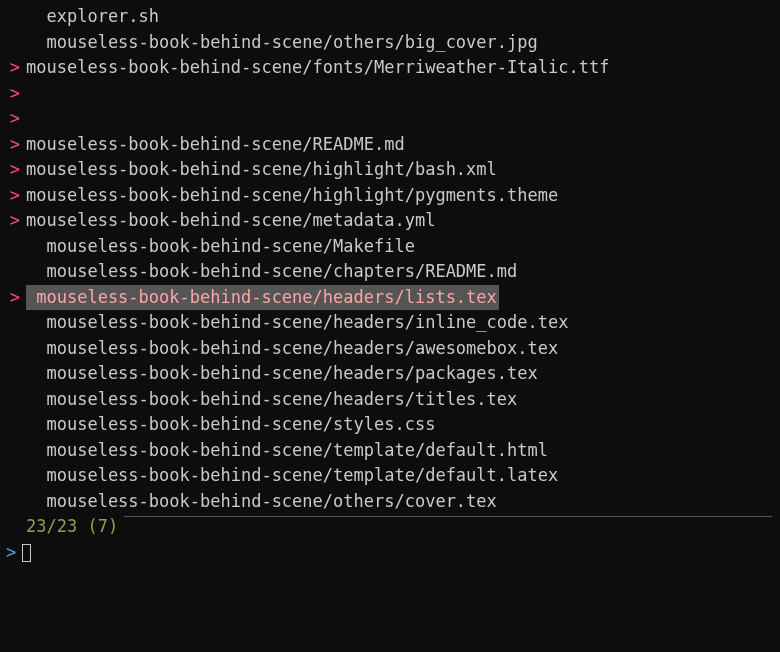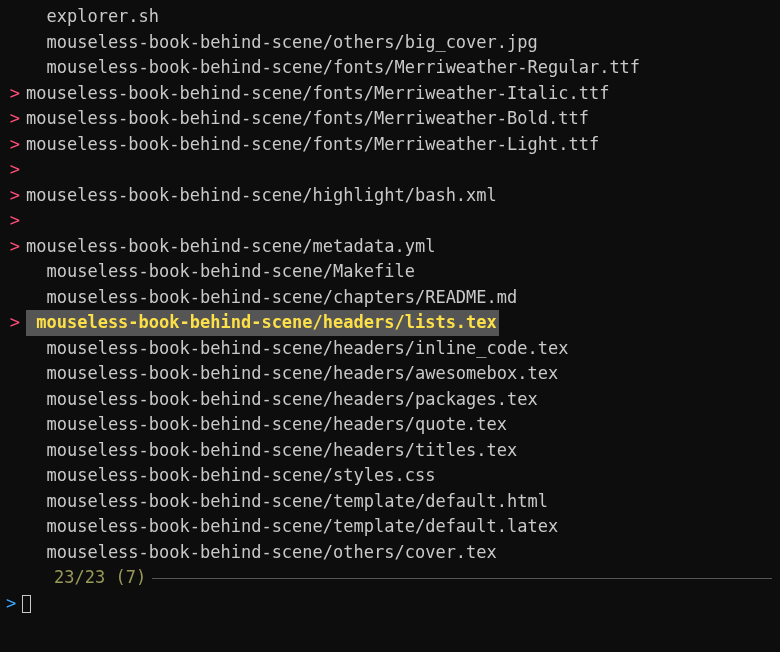--- a/index.html
+++ b/index.html
@@ -30,29 +30,28 @@
   }
   .pre-pad {
     width: 6px;
     flex-shrink: 0;
   }
   .path {
     color: #c9c9c9;
   }
   .row.selected .path {
     background: #555555;
-    color: #fde047;
-    font-weight: bold;
+    color: #fca5a5;
+    font-weight: normal;
     padding: 0 2px 0 0;
   }
   .footer-row {
     display: flex;
-    align-items: center;
+    align-items: flex-start;
     height: 25.5px;
-    margin-left: 28px;
   }
   .count {
     color: #9a9a57;
     padding-left: 26px;
   }
   .rule {
     flex: 1;
     height: 1px;
     background: #555555;
     margin-left: 6px;
@@ -76,35 +75,33 @@
     border: 1px solid #c9c9c9;
     margin-bottom: -2px;
   }
 </style>
 </head>
 <body>
 
 <div id="file-list">
     <div class="row"><span class="gutter"></span><span class="pre-pad"></span><span class="path">  explorer.sh</span></div>
     <div class="row"><span class="gutter"></span><span class="pre-pad"></span><span class="path">  mouseless-book-behind-scene/others/big_cover.jpg</span></div>
-    <div class="row"><span class="gutter"></span><span class="pre-pad"></span><span class="path">  mouseless-book-behind-scene/fonts/Merriweather-Regular.ttf</span></div>
     <div class="row"><span class="gutter">&gt;</span><span class="pre-pad"></span><span class="path">mouseless-book-behind-scene/fonts/Merriweather-Italic.ttf</span></div>
-    <div class="row"><span class="gutter">&gt;</span><span class="pre-pad"></span><span class="path">mouseless-book-behind-scene/fonts/Merriweather-Bold.ttf</span></div>
-    <div class="row"><span class="gutter">&gt;</span><span class="pre-pad"></span><span class="path">mouseless-book-behind-scene/fonts/Merriweather-Light.ttf</span></div>
     <div class="row"><span class="gutter">&gt;</span><span class="pre-pad"></span></div>
+    <div class="row"><span class="gutter">&gt;</span><span class="pre-pad"></span></div>
+    <div class="row"><span class="gutter">&gt;</span><span class="pre-pad"></span><span class="path">mouseless-book-behind-scene/README.md</span></div>
     <div class="row"><span class="gutter">&gt;</span><span class="pre-pad"></span><span class="path">mouseless-book-behind-scene/highlight/bash.xml</span></div>
-    <div class="row"><span class="gutter">&gt;</span><span class="pre-pad"></span></div>
+    <div class="row"><span class="gutter">&gt;</span><span class="pre-pad"></span><span class="path">mouseless-book-behind-scene/highlight/pygments.theme</span></div>
     <div class="row"><span class="gutter">&gt;</span><span class="pre-pad"></span><span class="path">mouseless-book-behind-scene/metadata.yml</span></div>
     <div class="row"><span class="gutter"></span><span class="pre-pad"></span><span class="path">  mouseless-book-behind-scene/Makefile</span></div>
     <div class="row"><span class="gutter"></span><span class="pre-pad"></span><span class="path">  mouseless-book-behind-scene/chapters/README.md</span></div>
     <div class="row selected"><span class="gutter">&gt;</span><span class="pre-pad"></span><span class="path"> mouseless-book-behind-scene/headers/lists.tex</span></div>
     <div class="row"><span class="gutter"></span><span class="pre-pad"></span><span class="path">  mouseless-book-behind-scene/headers/inline_code.tex</span></div>
     <div class="row"><span class="gutter"></span><span class="pre-pad"></span><span class="path">  mouseless-book-behind-scene/headers/awesomebox.tex</span></div>
     <div class="row"><span class="gutter"></span><span class="pre-pad"></span><span class="path">  mouseless-book-behind-scene/headers/packages.tex</span></div>
-    <div class="row"><span class="gutter"></span><span class="pre-pad"></span><span class="path">  mouseless-book-behind-scene/headers/quote.tex</span></div>
     <div class="row"><span class="gutter"></span><span class="pre-pad"></span><span class="path">  mouseless-book-behind-scene/headers/titles.tex</span></div>
     <div class="row"><span class="gutter"></span><span class="pre-pad"></span><span class="path">  mouseless-book-behind-scene/styles.css</span></div>
     <div class="row"><span class="gutter"></span><span class="pre-pad"></span><span class="path">  mouseless-book-behind-scene/template/default.html</span></div>
     <div class="row"><span class="gutter"></span><span class="pre-pad"></span><span class="path">  mouseless-book-behind-scene/template/default.latex</span></div>
     <div class="row"><span class="gutter"></span><span class="pre-pad"></span><span class="path">  mouseless-book-behind-scene/others/cover.tex</span></div>
   </div>
 
 <div class="footer-row">
   <span class="count">23/23 (7)</span>
   <div class="rule"></div>

